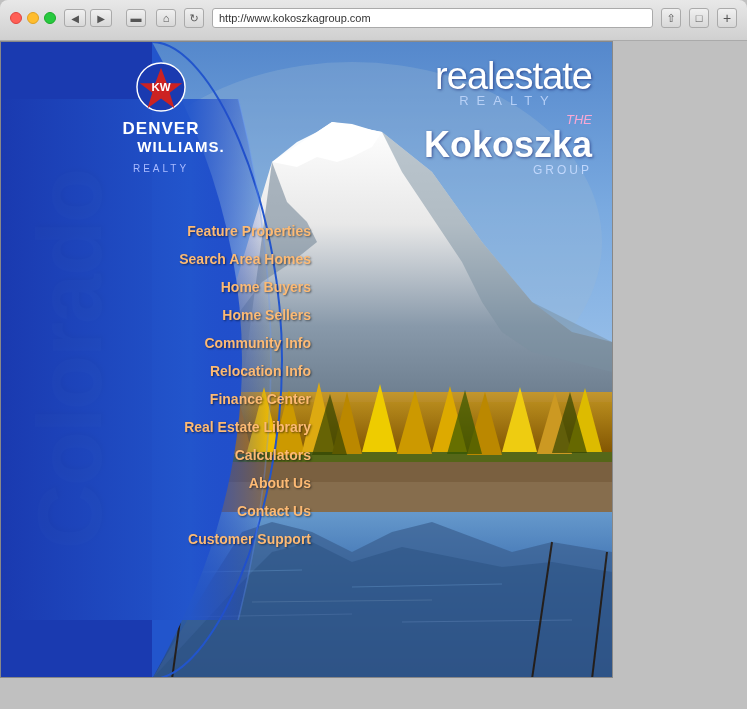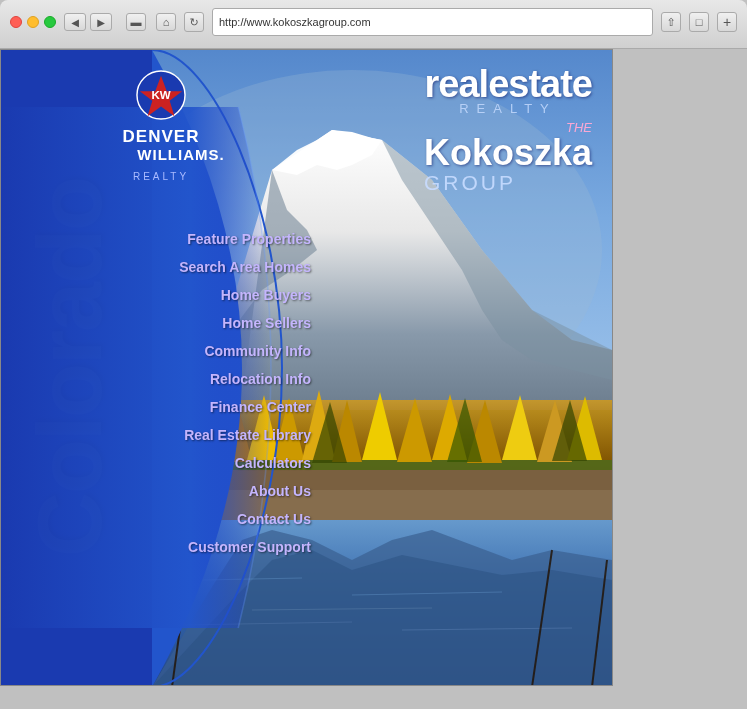--- a/index.html
+++ b/index.html
@@ -72,21 +72,21 @@
       color: #555;
       cursor: pointer;
     }
     .address-bar-row {
       display: flex;
       align-items: center;
       gap: 8px;
     }
     .address-bar {
       flex: 1;
-      height: 28px;
+      height: 20px;
       background: white;
       border: 1px solid #aaa;
       border-radius: 3px;
       padding: 0 6px;
       font-size: 11px;
       color: #333;
       display: flex;
       align-items: center;
     }
     .reload-btn {
@@ -229,21 +229,21 @@
       left: 60px;
       width: 260px;
       z-index: 5;
     }
     .nav-item {
       display: block;
       text-align: right;
       padding: 6px 10px 6px 0;
       font-size: 14px;
       font-weight: bold;
-      color: #c4b5fd;
+      color: #fdba74;
       cursor: pointer;
       text-shadow: 1px 1px 2px rgba(0,0,0,0.5);
       text-decoration: none;
     }
 
     
     .photo-area {
       position: absolute;
       right: 0;
       top: 0;
@@ -263,22 +263,22 @@
     }
 
     .realestate-title {
       font-size: 38px;
       font-weight: 300;
       color: white;
       letter-spacing: -1px;
       line-height: 1;
       text-shadow: 1px 1px 3px rgba(0,0,80,0.5);
     }
-    .realestate-title .real { font-weight: 700; }
-    .realestate-title .estate { font-weight: 700; }
+    .realestate-title .real { font-weight: 400; }
+    .realestate-title .estate { font-weight: 400; }
 
     .denver-text {
       font-size: 13px;
       letter-spacing: 8px;
       color: rgba(200,220,255,0.8);
       text-align: center;
       margin-top: -2px;
     }
 
     .kokoszka-group {
@@ -291,24 +291,24 @@
       font-style: italic;
     }
     .kokoszka-text {
       font-size: 36px;
       font-weight: 700;
       color: white;
       line-height: 1;
       text-shadow: 1px 1px 3px rgba(0,0,80,0.5);
     }
     .group-text {
-      font-size: 21px;
+      font-size: 12px;
       letter-spacing: 3px;
       color: rgba(200,220,255,0.9);
-      text-align: left;
+      text-align: right;
     }
 
     
     .arc-divider {
       position: absolute;
       top: 0;
       left: 0;
       width: 100%;
       height: 100%;
       z-index: 3;

